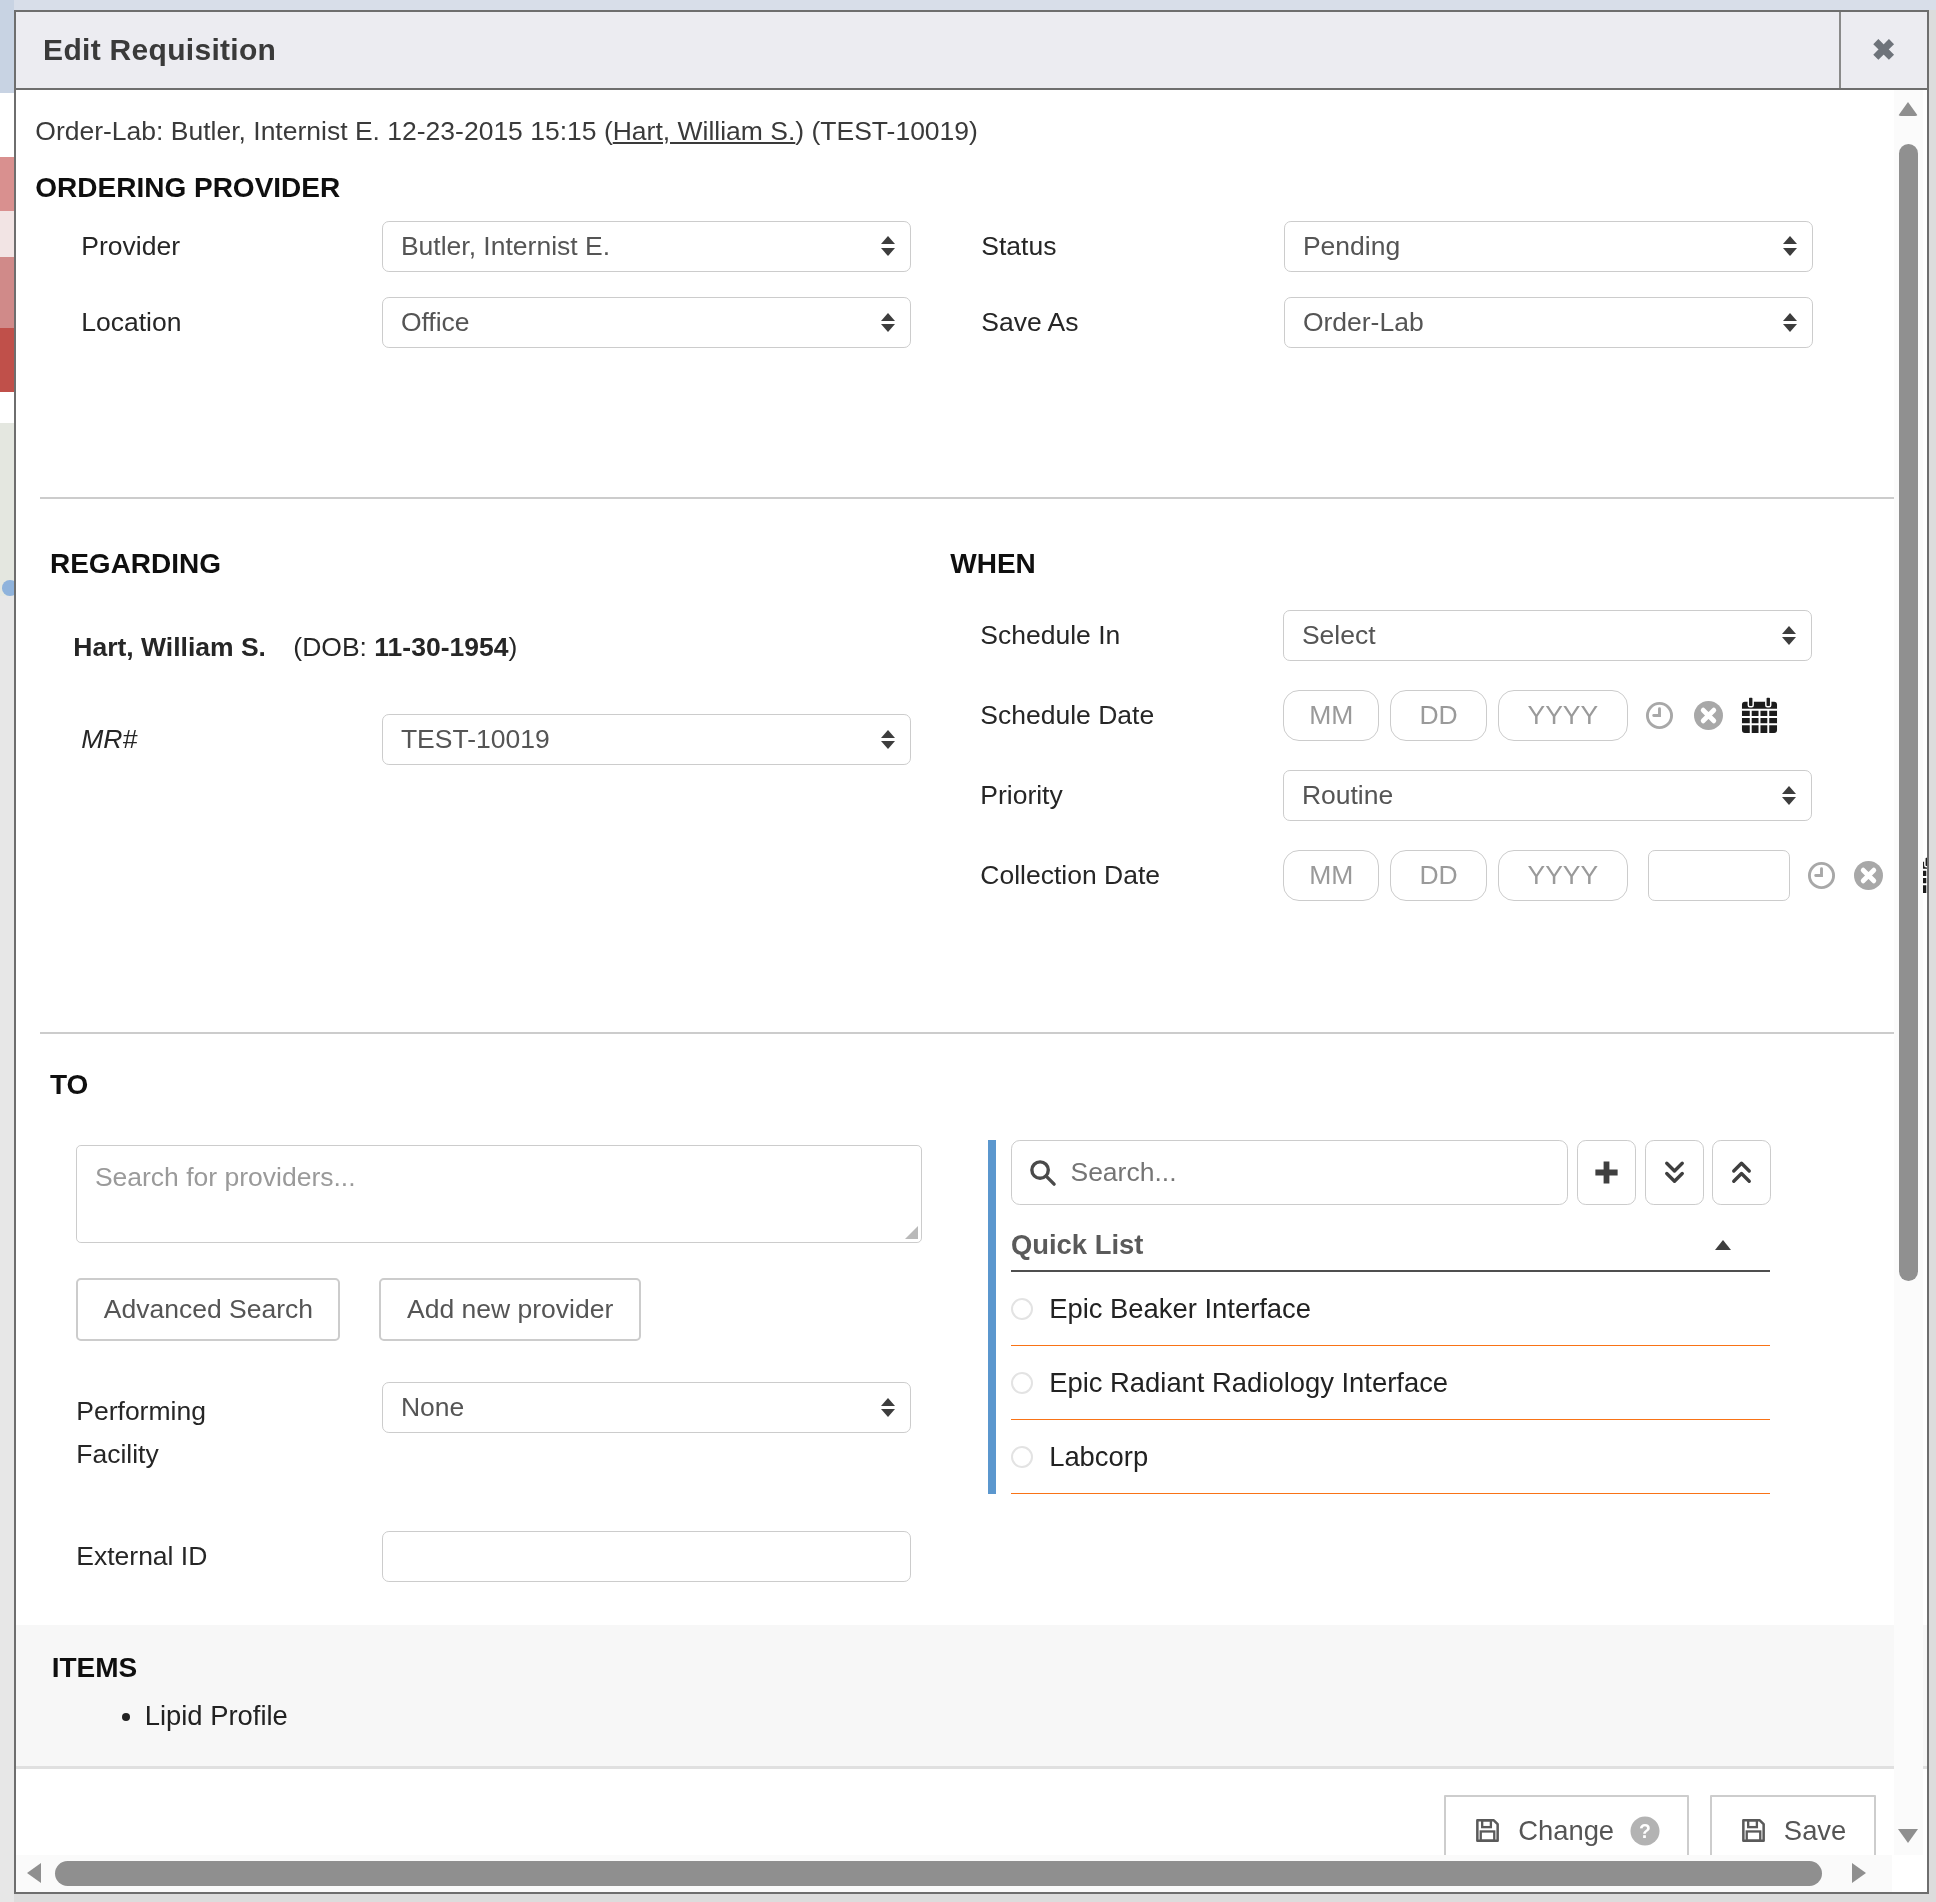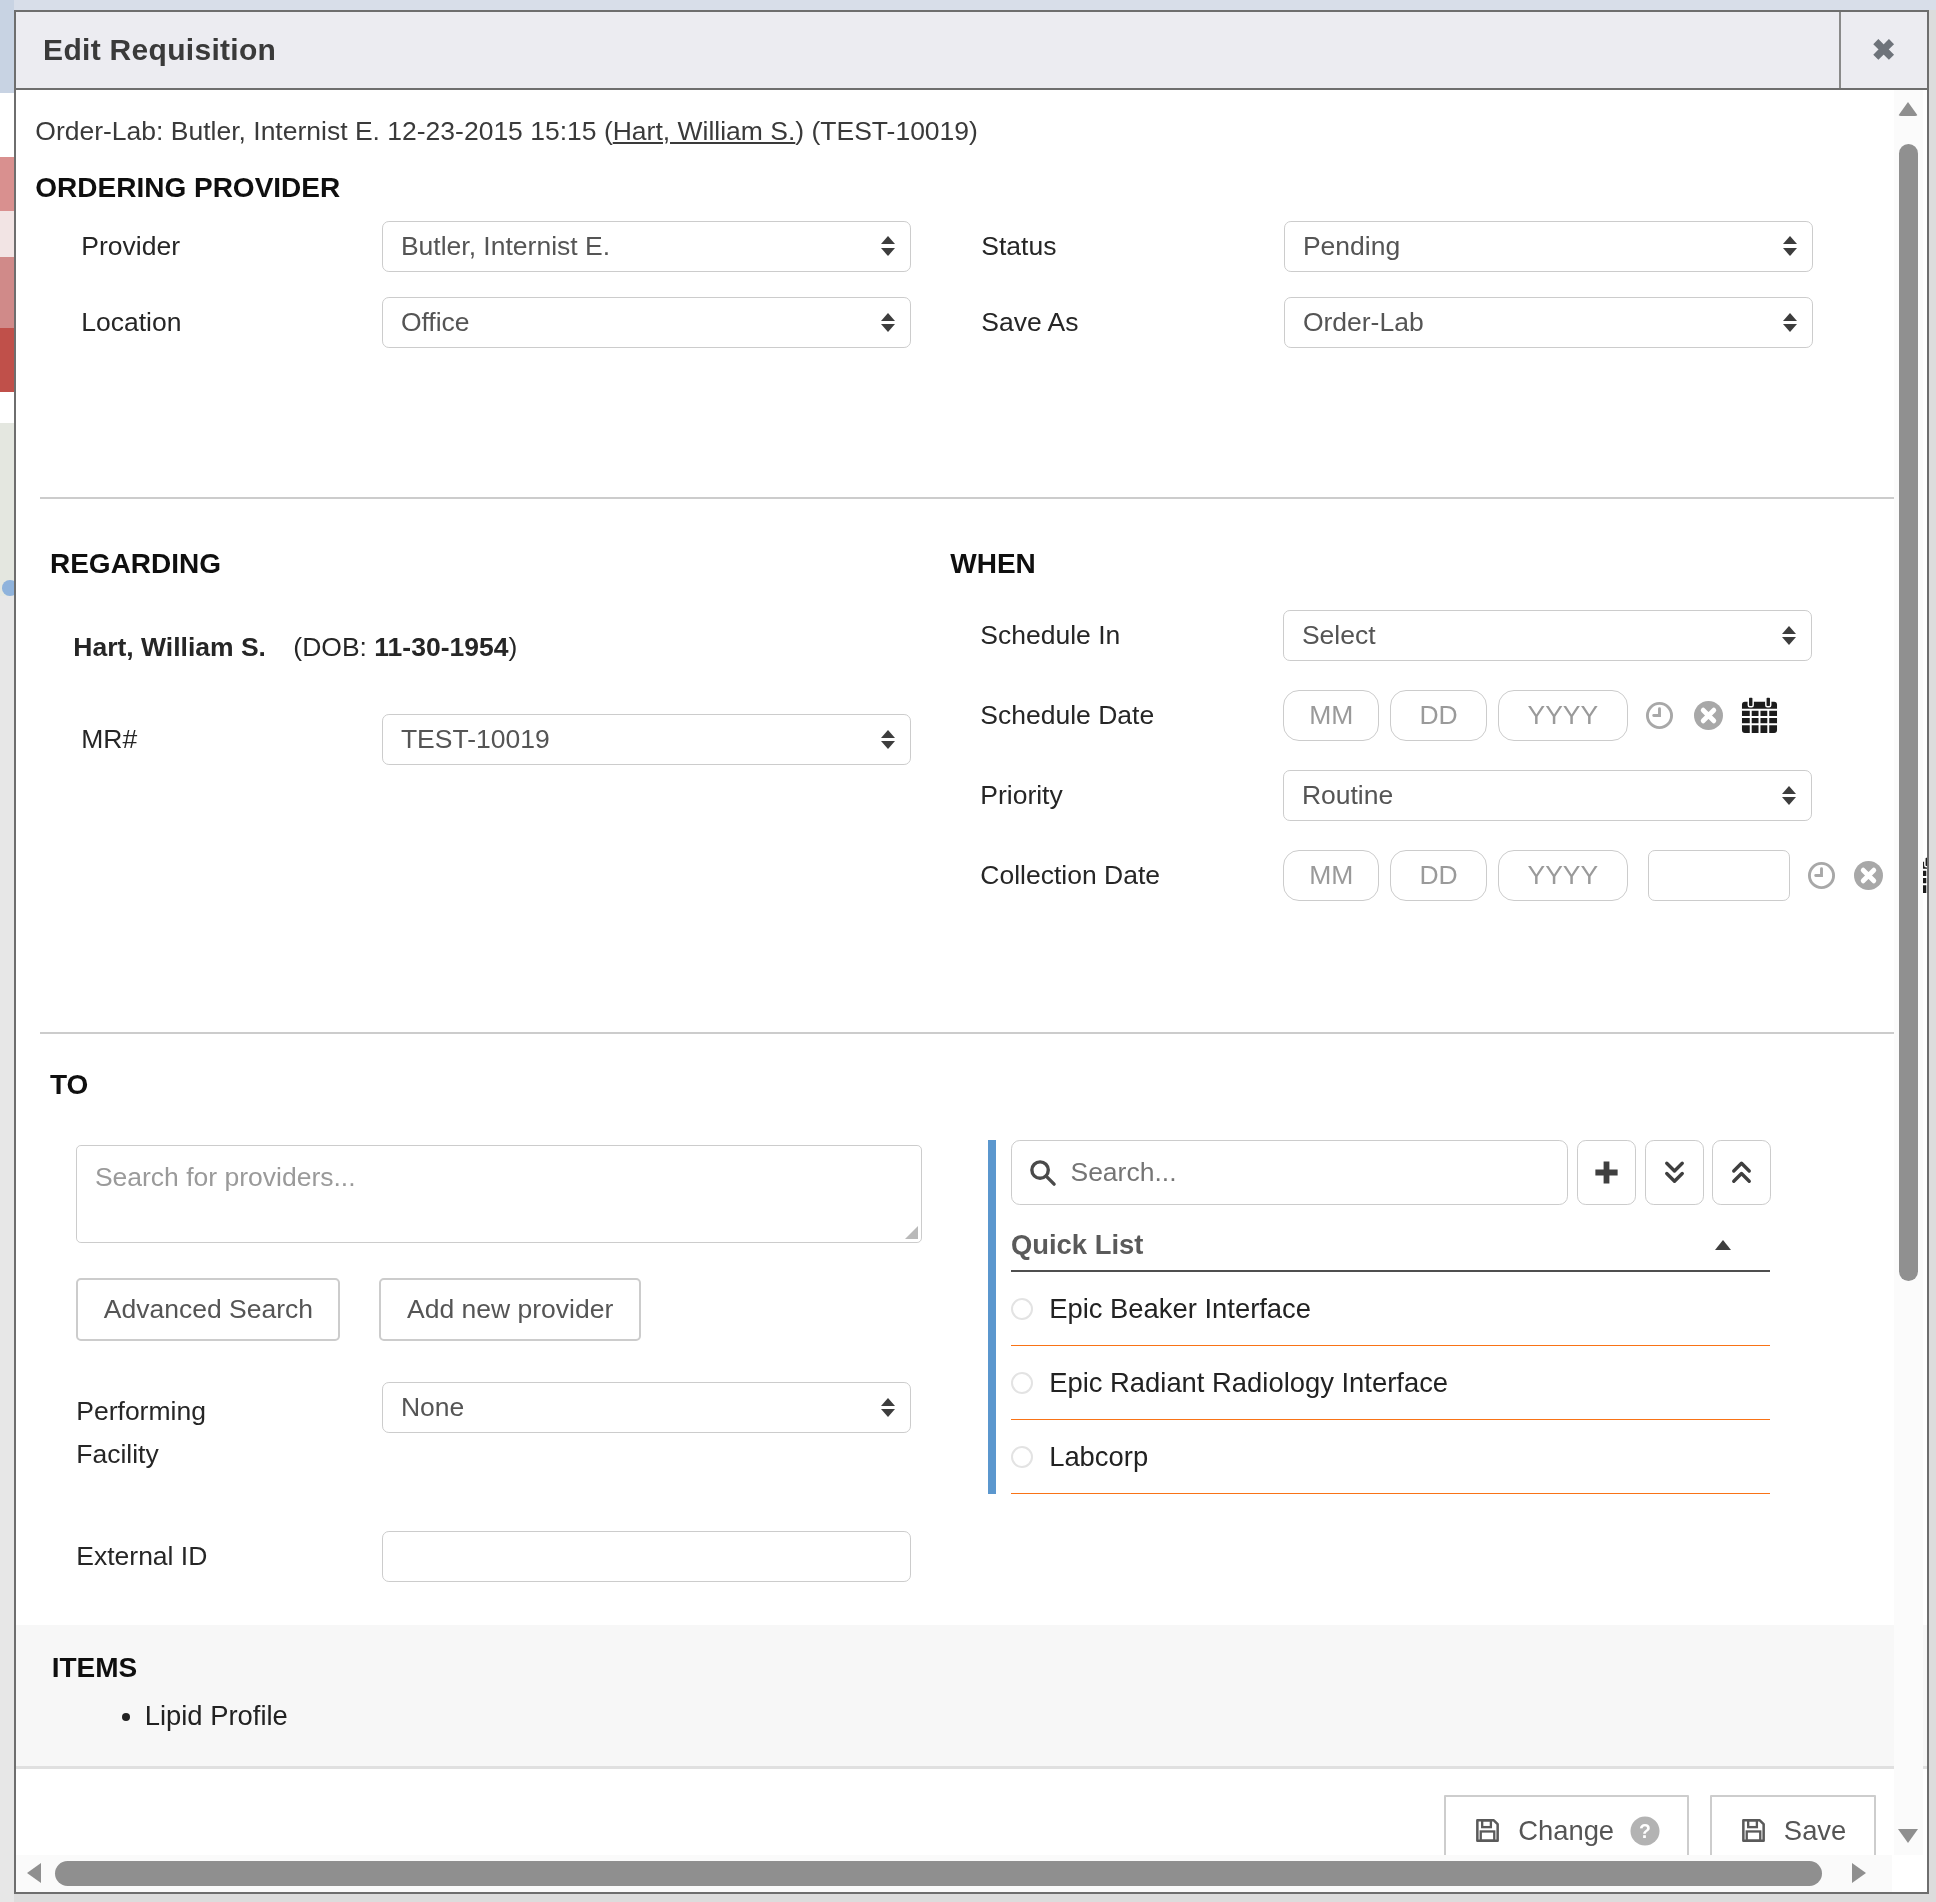--- a/index.html
+++ b/index.html
@@ -71,21 +71,21 @@
   hr.d1 { margin-top:149px; }
   hr.d2 { margin-top:102px; }
   
   .two-col { margin:47px 0 0 19.6px; display:grid; grid-template-columns:915px 976px; align-items:start; }
   .col-h { font-size:28px; font-weight:bold; color:#0f0f0f; line-height:35px; }
   .col-h.left-h { margin-left:14.7px; }
   .reg-name { margin:51px 0 0 38px; font-size:26.5px; color:#262626; }
   .reg-name b { font-weight:bold; }
   .reg-name .gap { display:inline-block; width:27.4px; }
   .mr-row { margin-top:51px; display:grid; grid-template-columns:347px 529px; align-items:center; }
-  .mr-row .lbl { padding-left:46px; }
+  .mr-row .lbl { padding-left:46px;font-style:italic; }
   .when-rows { margin-top:29px; }
   .when-row { display:flex; align-items:center; margin-bottom:29px; }
   .when-row .lbl { flex:0 0 333px; padding-left:30px; }
   .when-row .select { width:529px; }
   .mi { margin-left:10.8px; }
   .icon-btn { display:inline-flex; align-items:center; cursor:pointer; flex:0 0 auto; }
   .ta-wrap { position:relative; margin:43px 0 0 41px; width:846px; }
   textarea.prov-search {
     width:846px; height:98px; border:1px solid #ccc; border-radius:4.9px; resize:none;
     font-size:26.5px; color:#555; font-family:"Liberation Sans", sans-serif; padding:15.7px 17.6px; outline:none;

